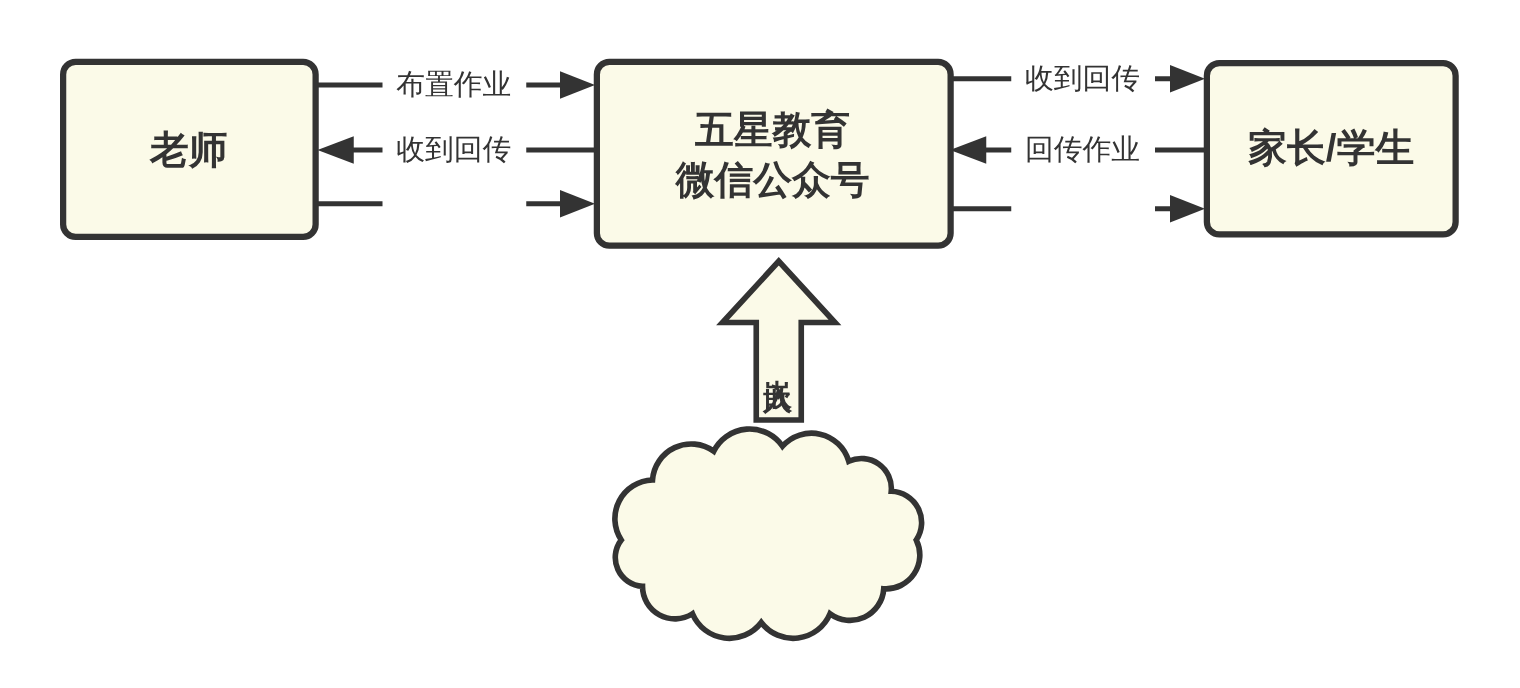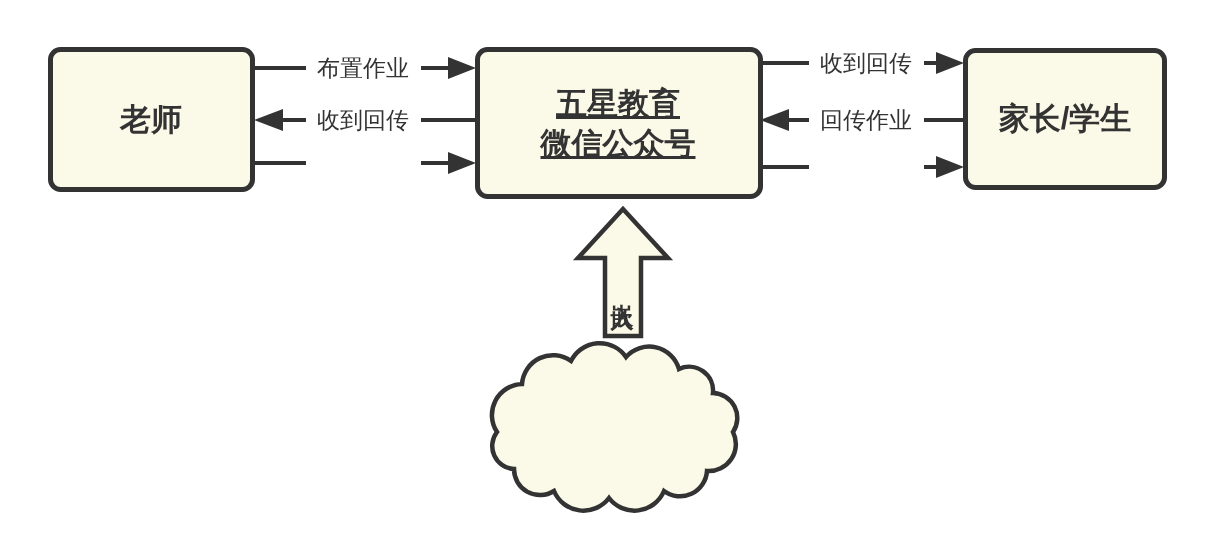--- a/index.html
+++ b/index.html
@@ -119,21 +119,21 @@
              A 27 27 0 0 1 707 471
              A 27 27 0 0 1 664 491
              A 32 32 0 0 1 609 498
              A 32 32 0 0 1 554 491
              A 26 26 0 0 1 514 469
              A 23 23 0 0 1 497 432 Z"></path>
   </svg>
 
   <div class="label node-label" style="left:151px; top:120px;">老师</div>
 
-  <div class="label node-label" style="left:618px; top:124px;text-decoration:underline;">
+  <div class="label node-label" style="left:618px; top:124px;">
     <div>五星教育</div>
     <div>微信公众号</div>
   </div>
 
   <div class="label node-label" style="left:1065px; top:119px;">家长/学生</div>
 
   <div class="label edge-label" style="left:363px; top:68px;">布置作业</div>
   <div class="label edge-label" style="left:363px; top:120px;">收到回传</div>
 
   <div class="label edge-label" style="left:866px; top:63px;">收到回传</div>

